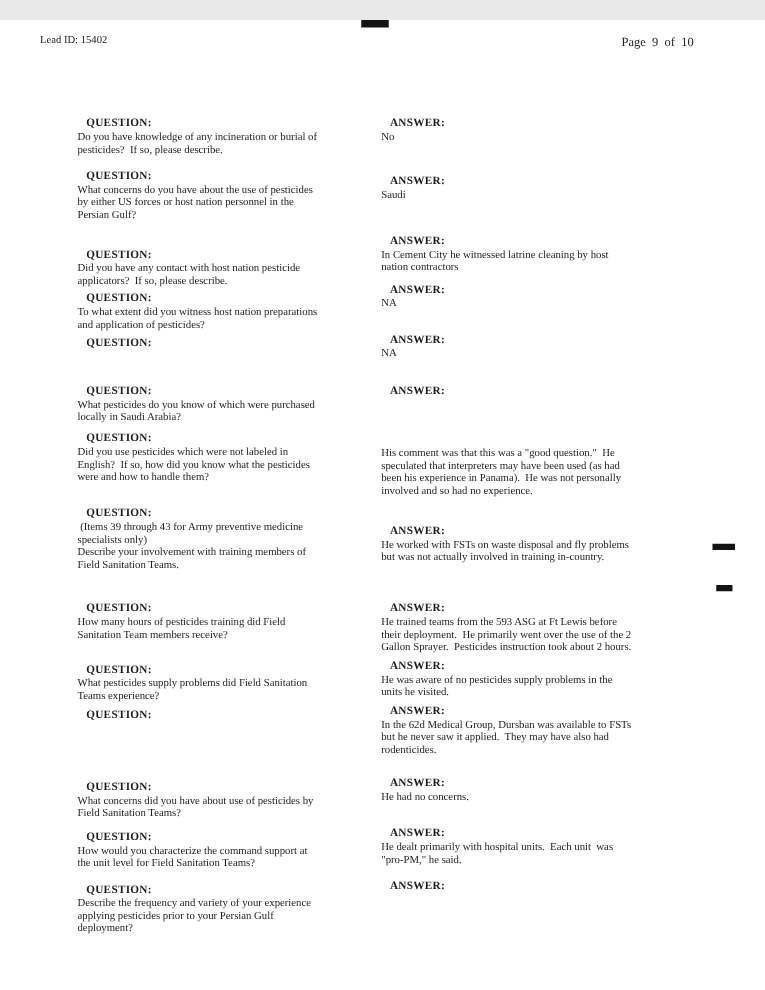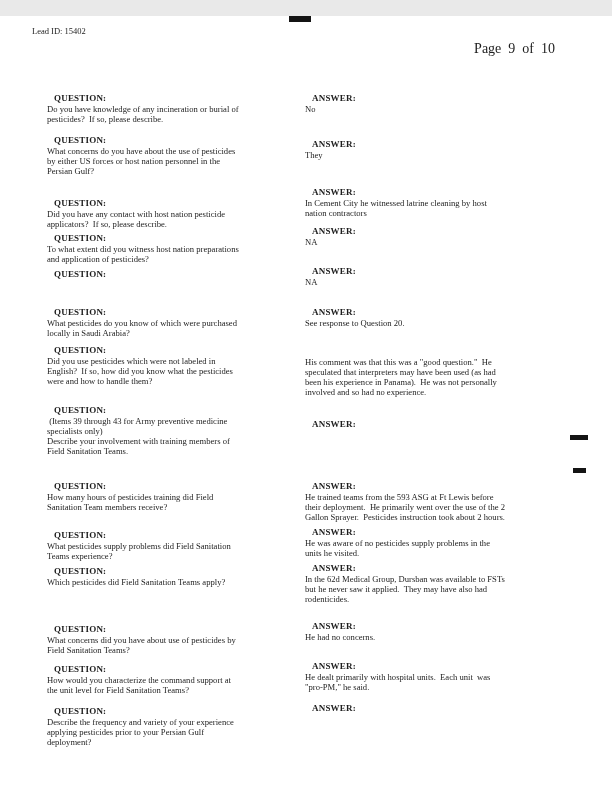--- a/index.html
+++ b/index.html
@@ -11,25 +11,25 @@
     background:#ffffff;
     font-family:"Liberation Serif", serif;
     color:#1d1d1d;
     overflow:hidden;
   }
   .hdr-left {
     position:absolute; left:32px; top:10px;
     font-size:8.5px; white-space:pre;
   }
   .hdr-right {
-    position:absolute; right:57px; top:25px;
-    font-size:14px; white-space:pre;
+    position:absolute; right:57px; top:13px;
+    font-size:10px; white-space:pre;
   }
   .row { position:absolute; left:47px; width:545px; }
-  .qcell { position:absolute; left:0; top:0; width:250px; }
+  .qcell { position:absolute; left:15px; top:0; width:250px; }
   .acell { position:absolute; left:258px; width:295px; }
   .lbl {
     font-weight:bold; font-size:9px; line-height:12px;
     padding-left:7px; letter-spacing:0.2px;
   }
   .txt {
     font-size:8.6px; line-height:10px;
     white-space:pre;
   }
   .mark { position:absolute; background:#141414; }
@@ -62,21 +62,21 @@
 
   <div class="row" style="top:118px">
     <div class="qcell">
       <div class="lbl">QUESTION:</div>
       <div class="txt">What concerns do you have about the use of pesticides
 by either US forces or host nation personnel in the
 Persian Gulf?</div>
     </div>
     <div class="acell" style="top:4px">
       <div class="lbl">ANSWER:</div>
-      <div class="txt">They</div>
+      <div class="txt">Saudi</div>
     </div>
   </div>
 
   <div class="row" style="top:181px">
     <div class="qcell">
       <div class="lbl">QUESTION:</div>
       <div class="txt">Did you have any contact with host nation pesticide
 applicators?  If so, please describe.</div>
     </div>
     <div class="acell" style="top:-11px">
@@ -109,21 +109,20 @@
   </div>
 
   <div class="row" style="top:290px">
     <div class="qcell">
       <div class="lbl">QUESTION:</div>
       <div class="txt">What pesticides do you know of which were purchased
 locally in Saudi Arabia?</div>
     </div>
     <div class="acell" style="top:0px">
       <div class="lbl">ANSWER:</div>
-      <div class="txt">See response to Question 20.</div>
     </div>
   </div>
 
   <div class="row" style="top:328px">
     <div class="qcell">
       <div class="lbl">QUESTION:</div>
       <div class="txt">Did you use pesticides which were not labeled in
 English?  If so, how did you know what the pesticides
 were and how to handle them?</div>
     </div>
@@ -138,20 +137,22 @@
   <div class="row" style="top:388px">
     <div class="qcell">
       <div class="lbl">QUESTION:</div>
       <div class="txt"> (Items 39 through 43 for Army preventive medicine
 specialists only)
 Describe your involvement with training members of
 Field Sanitation Teams.</div>
     </div>
     <div class="acell" style="top:14px">
       <div class="lbl">ANSWER:</div>
+      <div class="txt">He worked with FSTs on waste disposal and fly problems
+but was not actually involved in training in-country.</div>
     </div>
   </div>
 
   <div class="row" style="top:464px">
     <div class="qcell">
       <div class="lbl">QUESTION:</div>
       <div class="txt">How many hours of pesticides training did Field
 Sanitation Team members receive?</div>
     </div>
     <div class="acell" style="top:0px">
@@ -171,21 +172,20 @@
     <div class="acell" style="top:-3px">
       <div class="lbl">ANSWER:</div>
       <div class="txt">He was aware of no pesticides supply problems in the
 units he visited.</div>
     </div>
   </div>
 
   <div class="row" style="top:549px">
     <div class="qcell">
       <div class="lbl">QUESTION:</div>
-      <div class="txt">Which pesticides did Field Sanitation Teams apply?</div>
     </div>
     <div class="acell" style="top:-3px">
       <div class="lbl">ANSWER:</div>
       <div class="txt">In the 62d Medical Group, Dursban was available to FSTs
 but he never saw it applied.  They may have also had
 rodenticides.</div>
     </div>
   </div>
 
   <div class="row" style="top:607px">

